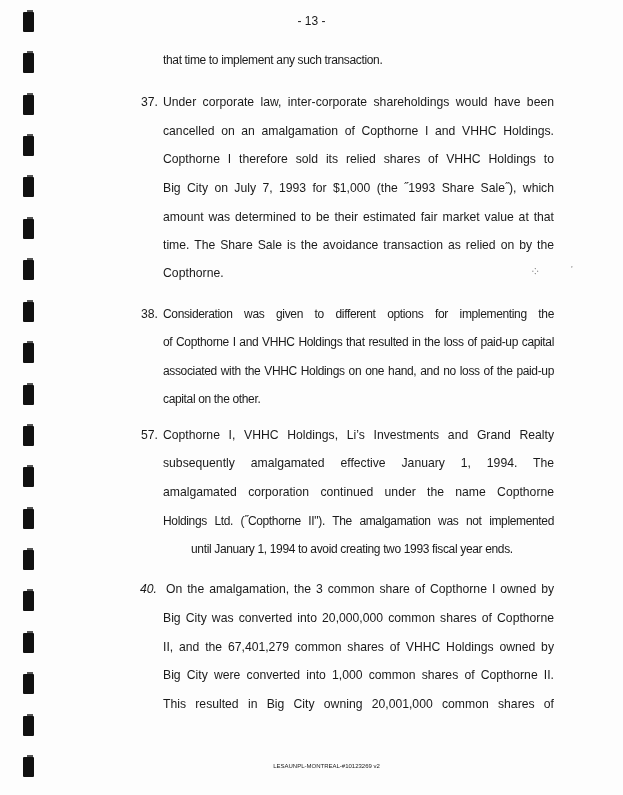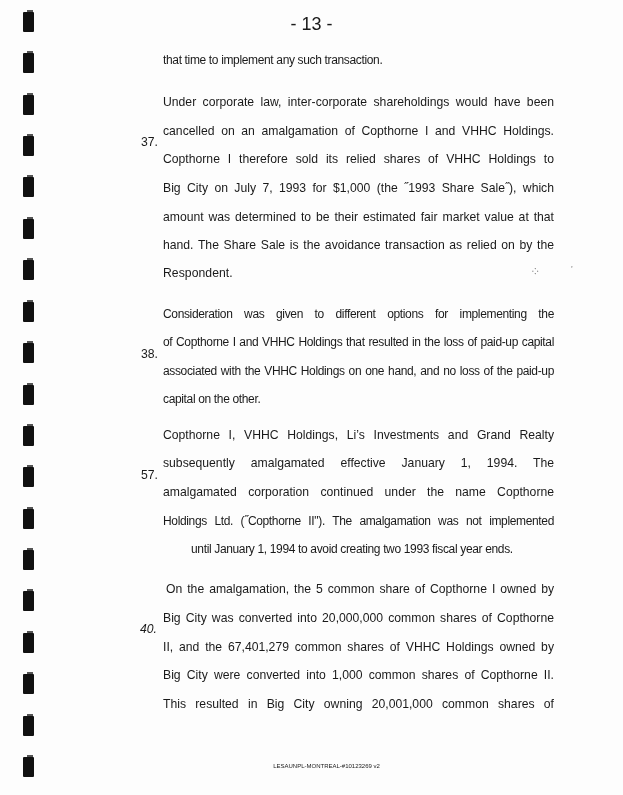--- a/index.html
+++ b/index.html
@@ -8,32 +8,32 @@
     font-family: "Liberation Sans", sans-serif; color: #1a1a1a;
   }
   .hole {
     position: absolute; left: 23px; width: 11px; height: 20px; background: #111;
     border-radius: 1px;
   }
   .hole::before {
     content: ""; position: absolute; top: -2px; left: 4px; width: 6px; height: 2px; background: #555;
   }
   .page-number {
-    position: absolute; top: 14px; left: 0; width: 623px; text-align: center; font-size: 18px;
+    position: absolute; top: 14px; left: 0; width: 623px; text-align: center; font-size: 12px;
     box-sizing: border-box;
   }
   .line {
     position: absolute; font-size: 12.2px; white-space: nowrap; letter-spacing: 0.05px;
   }
   .just {
     position: absolute; left: 163px; width: 391px; font-size: 12.2px; text-align: justify;
     text-align-last: justify; white-space: normal; height: 16px; overflow: hidden;
   }
   .narrow { font-size: 12px; letter-spacing: -0.35px; }
-  .num { position: absolute; left: 141px; font-size: 12.2px; margin-top: 40px; }
+  .num { position: absolute; left: 141px; font-size: 12.2px; }
   .footer {
     position: absolute; top: 763px; left: 0; width: 623px; text-align: center; font-size: 6px;
     padding-left: 30px; box-sizing: border-box;
   }
   .speck { position: absolute; font-size: 8px; color: #333; }
 </style>
 </head>
 <body>
 
 <div class="hole" style="top:12px"></div>
@@ -60,22 +60,22 @@
 
 <div class="line narrow" style="top:53px; left:163px;">that time to implement any such transaction.</div>
 
 <div>
   <div class="num" style="top:95px">37.</div>
   <div class="just" style="top:95px">Under corporate law, inter-corporate shareholdings would have been</div>
   <div class="just" style="top:124px">cancelled on an amalgamation of Copthorne I and VHHC Holdings.</div>
   <div class="just" style="top:152px">Copthorne I therefore sold its relied shares of VHHC Holdings to</div>
   <div class="just" style="top:181px">Big City on July 7, 1993 for $1,000 (the ˝1993 Share Sale˝), which</div>
   <div class="just" style="top:210px">amount was determined to be their estimated fair market value at that</div>
-  <div class="just" style="top:238px">hand.  The Share Sale is the avoidance transaction as relied on by the</div>
-  <div class="line" style="top:266px; left:163px;">Respondent.</div>
+  <div class="just" style="top:238px">time.  The Share Sale is the avoidance transaction as relied on by the</div>
+  <div class="line" style="top:266px; left:163px;">Copthorne.</div>
 </div>
 
 <span class="speck" style="top:265px; left:532px;">⁘</span>
 <span class="speck" style="top:265px; left:571px;">ʼ</span>
 
 <div>
   <div class="num" style="top:307px">38.</div>
   <div class="just narrow" style="top:307px">Consideration was given to different options for implementing the amalgamation</div>
   <div class="just narrow" style="top:335px">of Copthorne I and VHHC Holdings that resulted in the loss of paid-up capital</div>
   <div class="just narrow" style="top:364px">associated with the VHHC Holdings on one hand, and no loss of the paid-up</div>
@@ -86,20 +86,20 @@
   <div class="num" style="top:428px">57.</div>
   <div class="just" style="top:428px">Copthorne I, VHHC Holdings, Li’s Investments and Grand Realty</div>
   <div class="just" style="top:456px">subsequently amalgamated effective January 1, 1994. The</div>
   <div class="just" style="top:485px">amalgamated corporation continued under the name Copthorne</div>
   <div class="just narrow" style="top:514px">Holdings Ltd. (˝Copthorne II").  The amalgamation was not implemented</div>
   <div class="line narrow" style="top:542px; left:163px;margin-left:28px;">until January 1, 1994 to avoid creating two 1993 fiscal year ends.</div>
 </div>
 
 <div>
   <div class="num" style="top:582px; left:140px;font-style:italic;">40.</div>
-  <div class="just" style="top:582px; left:166px; width:388px;">On the amalgamation, the 5 common share of Copthorne I owned by</div>
+  <div class="just" style="top:582px; left:166px; width:388px;">On the amalgamation, the 3 common share of Copthorne I owned by</div>
   <div class="just" style="top:611px">Big City was converted into 20,000,000 common shares of Copthorne</div>
   <div class="just" style="top:640px">II, and the 67,401,279 common shares of VHHC Holdings owned by</div>
   <div class="just" style="top:668px">Big City were converted into 1,000 common shares of Copthorne II.</div>
   <div class="just" style="top:697px">This resulted in Big City owning 20,001,000 common shares of</div>
 </div>
 
 <div class="footer">LESAUNPL-MONTREAL-#10123269 v2</div>
 
 </body></html>

